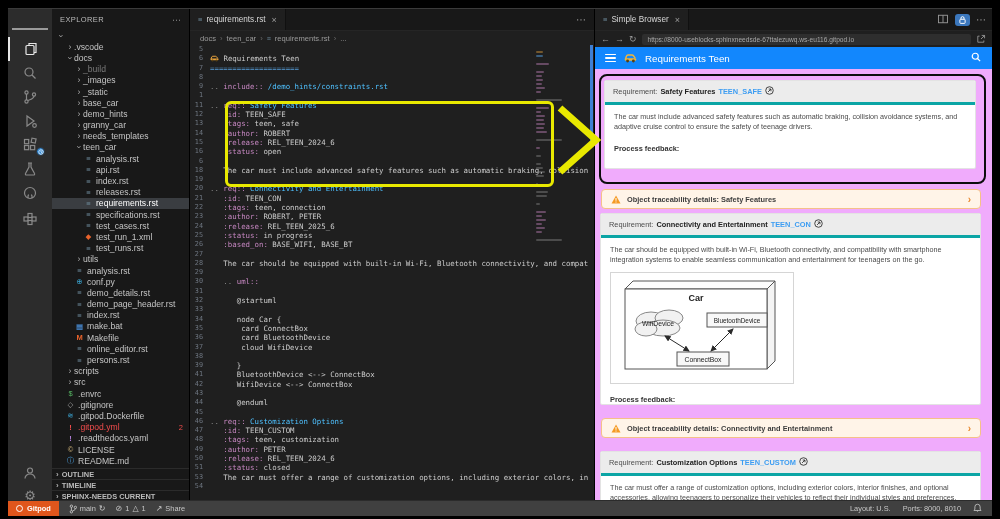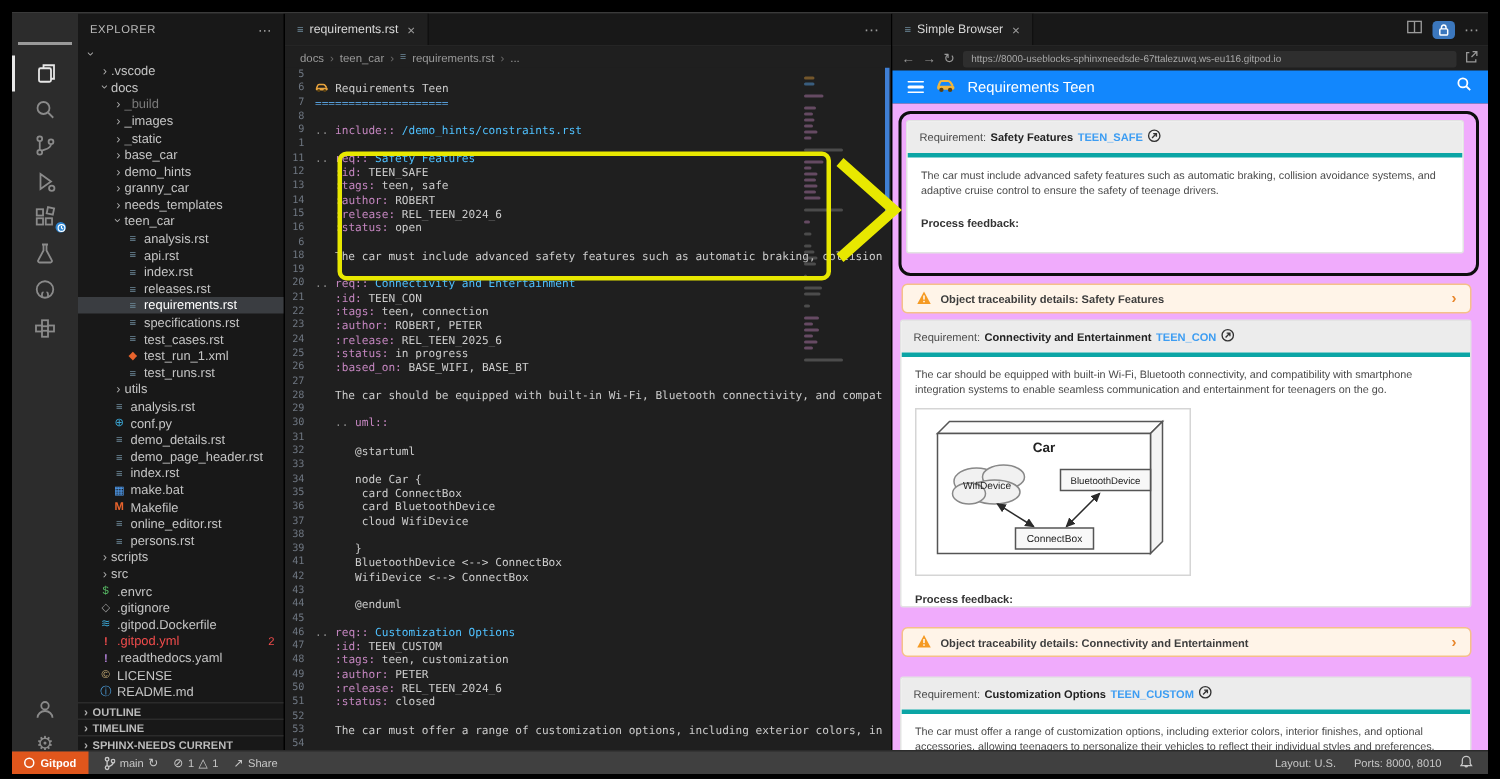--- a/index.html
+++ b/index.html
@@ -427,21 +427,20 @@
             <div class="code-line"><span class="gut">42</span><span class="txt"><span class="tk-p">      WifiDevice &lt;--&gt; ConnectBox</span></span></div>
             <div class="code-line"><span class="gut">43</span><span class="txt"></span></div>
             <div class="code-line"><span class="gut">44</span><span class="txt"><span class="tk-p">      @enduml</span></span></div>
             <div class="code-line"><span class="gut">45</span><span class="txt"></span></div>
             <div class="code-line"><span class="gut">46</span><span class="txt"><span class="tk-u">.. </span><span class="tk-d">req::</span><span class="tk-a"> Customization Options</span></span></div>
             <div class="code-line"><span class="gut">47</span><span class="txt"><span class="tk-p">   </span><span class="tk-f">:id:</span><span class="tk-p"> TEEN_CUSTOM</span></span></div>
             <div class="code-line"><span class="gut">48</span><span class="txt"><span class="tk-p">   </span><span class="tk-f">:tags:</span><span class="tk-p"> teen, customization</span></span></div>
             <div class="code-line"><span class="gut">49</span><span class="txt"><span class="tk-p">   </span><span class="tk-f">:author:</span><span class="tk-p"> PETER</span></span></div>
             <div class="code-line"><span class="gut">50</span><span class="txt"><span class="tk-p">   </span><span class="tk-f">:release:</span><span class="tk-p"> REL_TEEN_2024_6</span></span></div>
             <div class="code-line"><span class="gut">51</span><span class="txt"><span class="tk-p">   </span><span class="tk-f">:status:</span><span class="tk-p"> closed</span></span></div>
-            <div class="code-line"><span class="gut">52</span><span class="txt"></span></div>
             <div class="code-line"><span class="gut">53</span><span class="txt"><span class="tk-p">   The car must offer a range of customization options, including exterior colors, in</span></span></div>
             <div class="code-line"><span class="gut">54</span><span class="txt"></span></div>
           </div>
       <div class="minimap" id="minimap">
             <div class="mm-row" style="width: 0px; background: transparent; opacity: 0.5;"></div>
             <div class="mm-row" style="width: 6.93px; background: rgb(232, 163, 61); opacity: 0.5;"></div>
             <div class="mm-row" style="width: 6.6px; background: rgb(95, 180, 255); opacity: 0.5;"></div>
             <div class="mm-row" style="width: 0px; background: transparent; opacity: 0.5;"></div>
             <div class="mm-row" style="width: 13.2px; background: rgb(197, 134, 192); opacity: 0.5;"></div>
             <div class="mm-row" style="width: 0px; background: transparent; opacity: 0.5;"></div>

